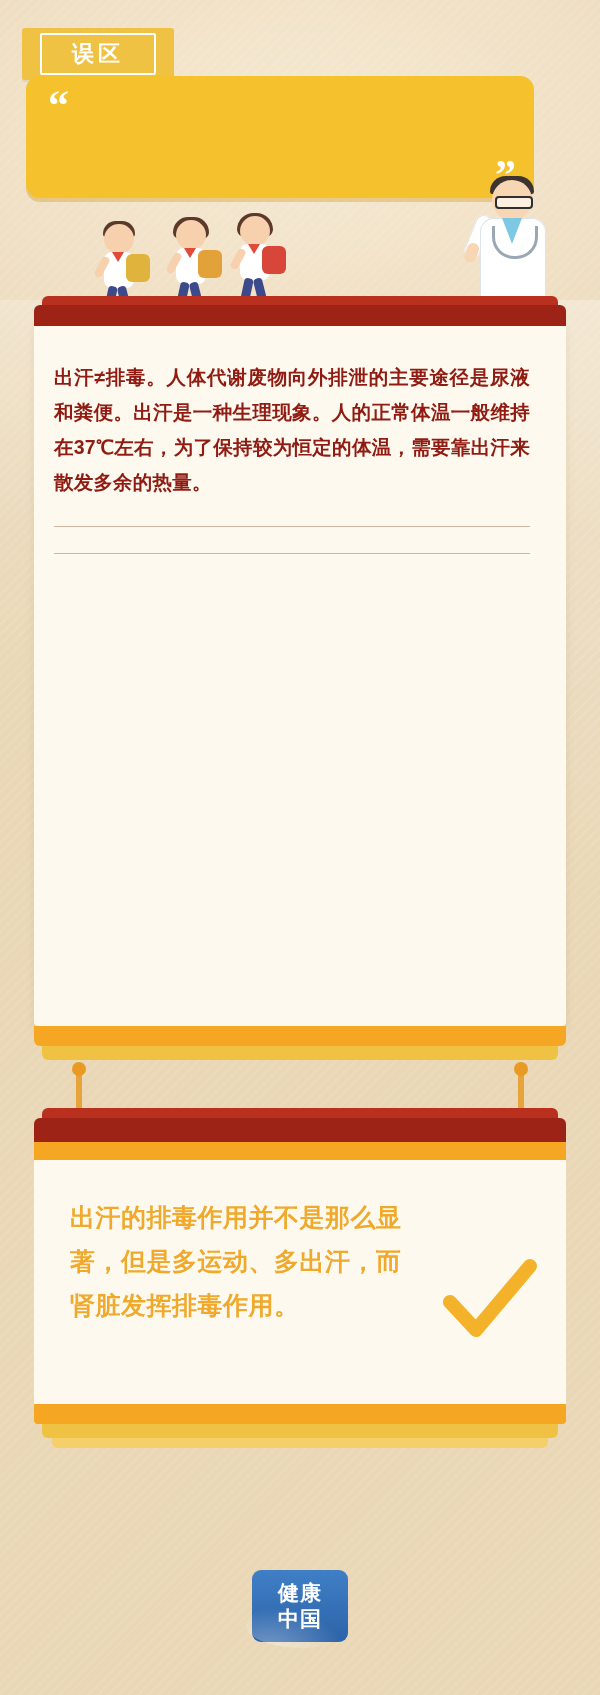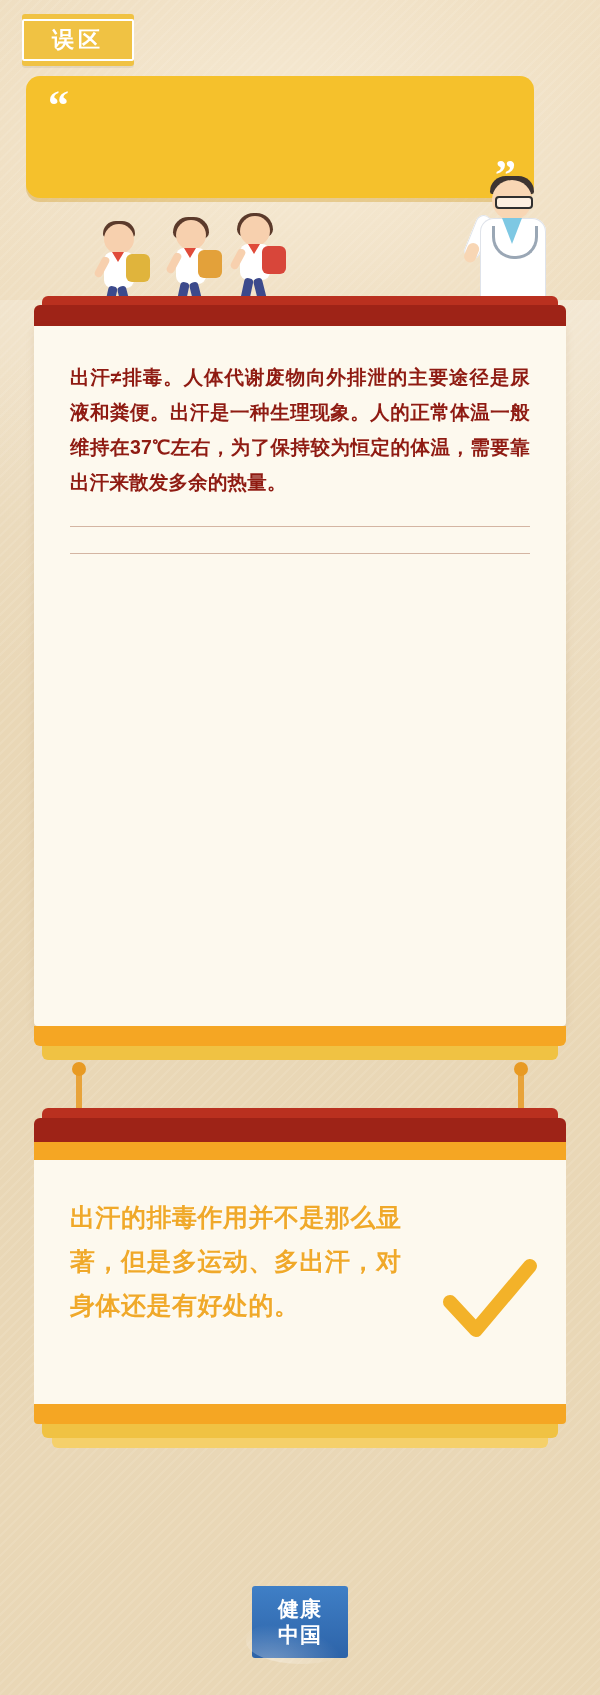--- a/index.html
+++ b/index.html
@@ -38,22 +38,22 @@
     width: 700px;
     height: 1400px;
     background: linear-gradient(200deg, rgba(255,255,255,0.30) 0%, rgba(255,255,255,0) 40%);
     pointer-events: none;
   }
 
   
   .badge {
     position: absolute;
     left: 22px;
-    top: 14px;
-    width: 112px;
+    top: 28px;
+    width: 152px;
     height: 52px;
     background: #f0c243;
     border-radius: 3px;
     box-shadow: 0 2px 0 rgba(0,0,0,0.06);
     display: flex;
     align-items: center;
     justify-content: center;
   }
   .badge-inner {
     width: 112px;
@@ -258,21 +258,21 @@
     position: absolute;
     left: 34px;
     top: 326px;
     width: 532px;
     height: 700px;
     background: #fdf9ee;
     border-radius: 0 0 4px 4px;
     box-shadow: 0 3px 8px rgba(120,70,30,0.10);
   }
   .card-pad {
-    padding: 34px 36px 0 36px;
+    padding: 34px 36px 0 20px;
   }
   .para {
     color: #8f1b12;
     font-size: 19.5px;
     line-height: 35px;
     font-weight: bold;
     letter-spacing: 0.2px;
     text-align: justify;
   }
   .divider {
@@ -416,26 +416,25 @@
     left: 0;
     top: 1570px;
     width: 600px;
     display: flex;
     justify-content: center;
   }
   .logo-box {
     width: 96px;
     height: 72px;
     background: linear-gradient(180deg, #3f7fc6 0%, #2d63a8 100%);
-    border-radius: 3px;
+    border-radius: 9px;
     position: relative;
     display: flex;
     align-items: center;
     justify-content: center;
-    margin-top: 16px;
   }
   .logo-text {
     color: #ffffff;
     font-size: 21px;
     font-weight: bold;
     line-height: 26px;
     text-align: center;
     letter-spacing: 1px;
     z-index: 2;
   }
@@ -525,21 +524,21 @@
     <div class="conn-rod left"></div>
     <div class="conn-rod right"></div>
     <div class="conn-knob left"></div>
     <div class="conn-knob right"></div>
   </div>
 
   <div class="card2-top-bar2"></div>
   <div class="card2-top-bar"></div>
   <div class="card2-orange"></div>
   <div class="card2"></div>
-  <div class="concl-text">出汗的排毒作用并不是那么显著，但是多运动、多出汗，对身体还是有好处的。</div>
+  <div class="concl-text">出汗的排毒作用并不是那么显著，但是多运动、多出汗，而肾脏发挥排毒作用。</div>
   <div class="check">
     <svg width="96" height="88" viewBox="0 0 96 88" xmlns="http://www.w3.org/2000/svg">
       <path d="M8 44 L34 72 L88 8" fill="none" stroke="#f3b229" stroke-width="14" stroke-linecap="round" stroke-linejoin="round"></path>
     </svg>
   </div>
   <div class="card2-bottom-ribbon"></div>
   <div class="card2-bottom-ribbon2"></div>
   <div class="card2-bottom-ribbon3"></div>
 
   <div class="footer">

